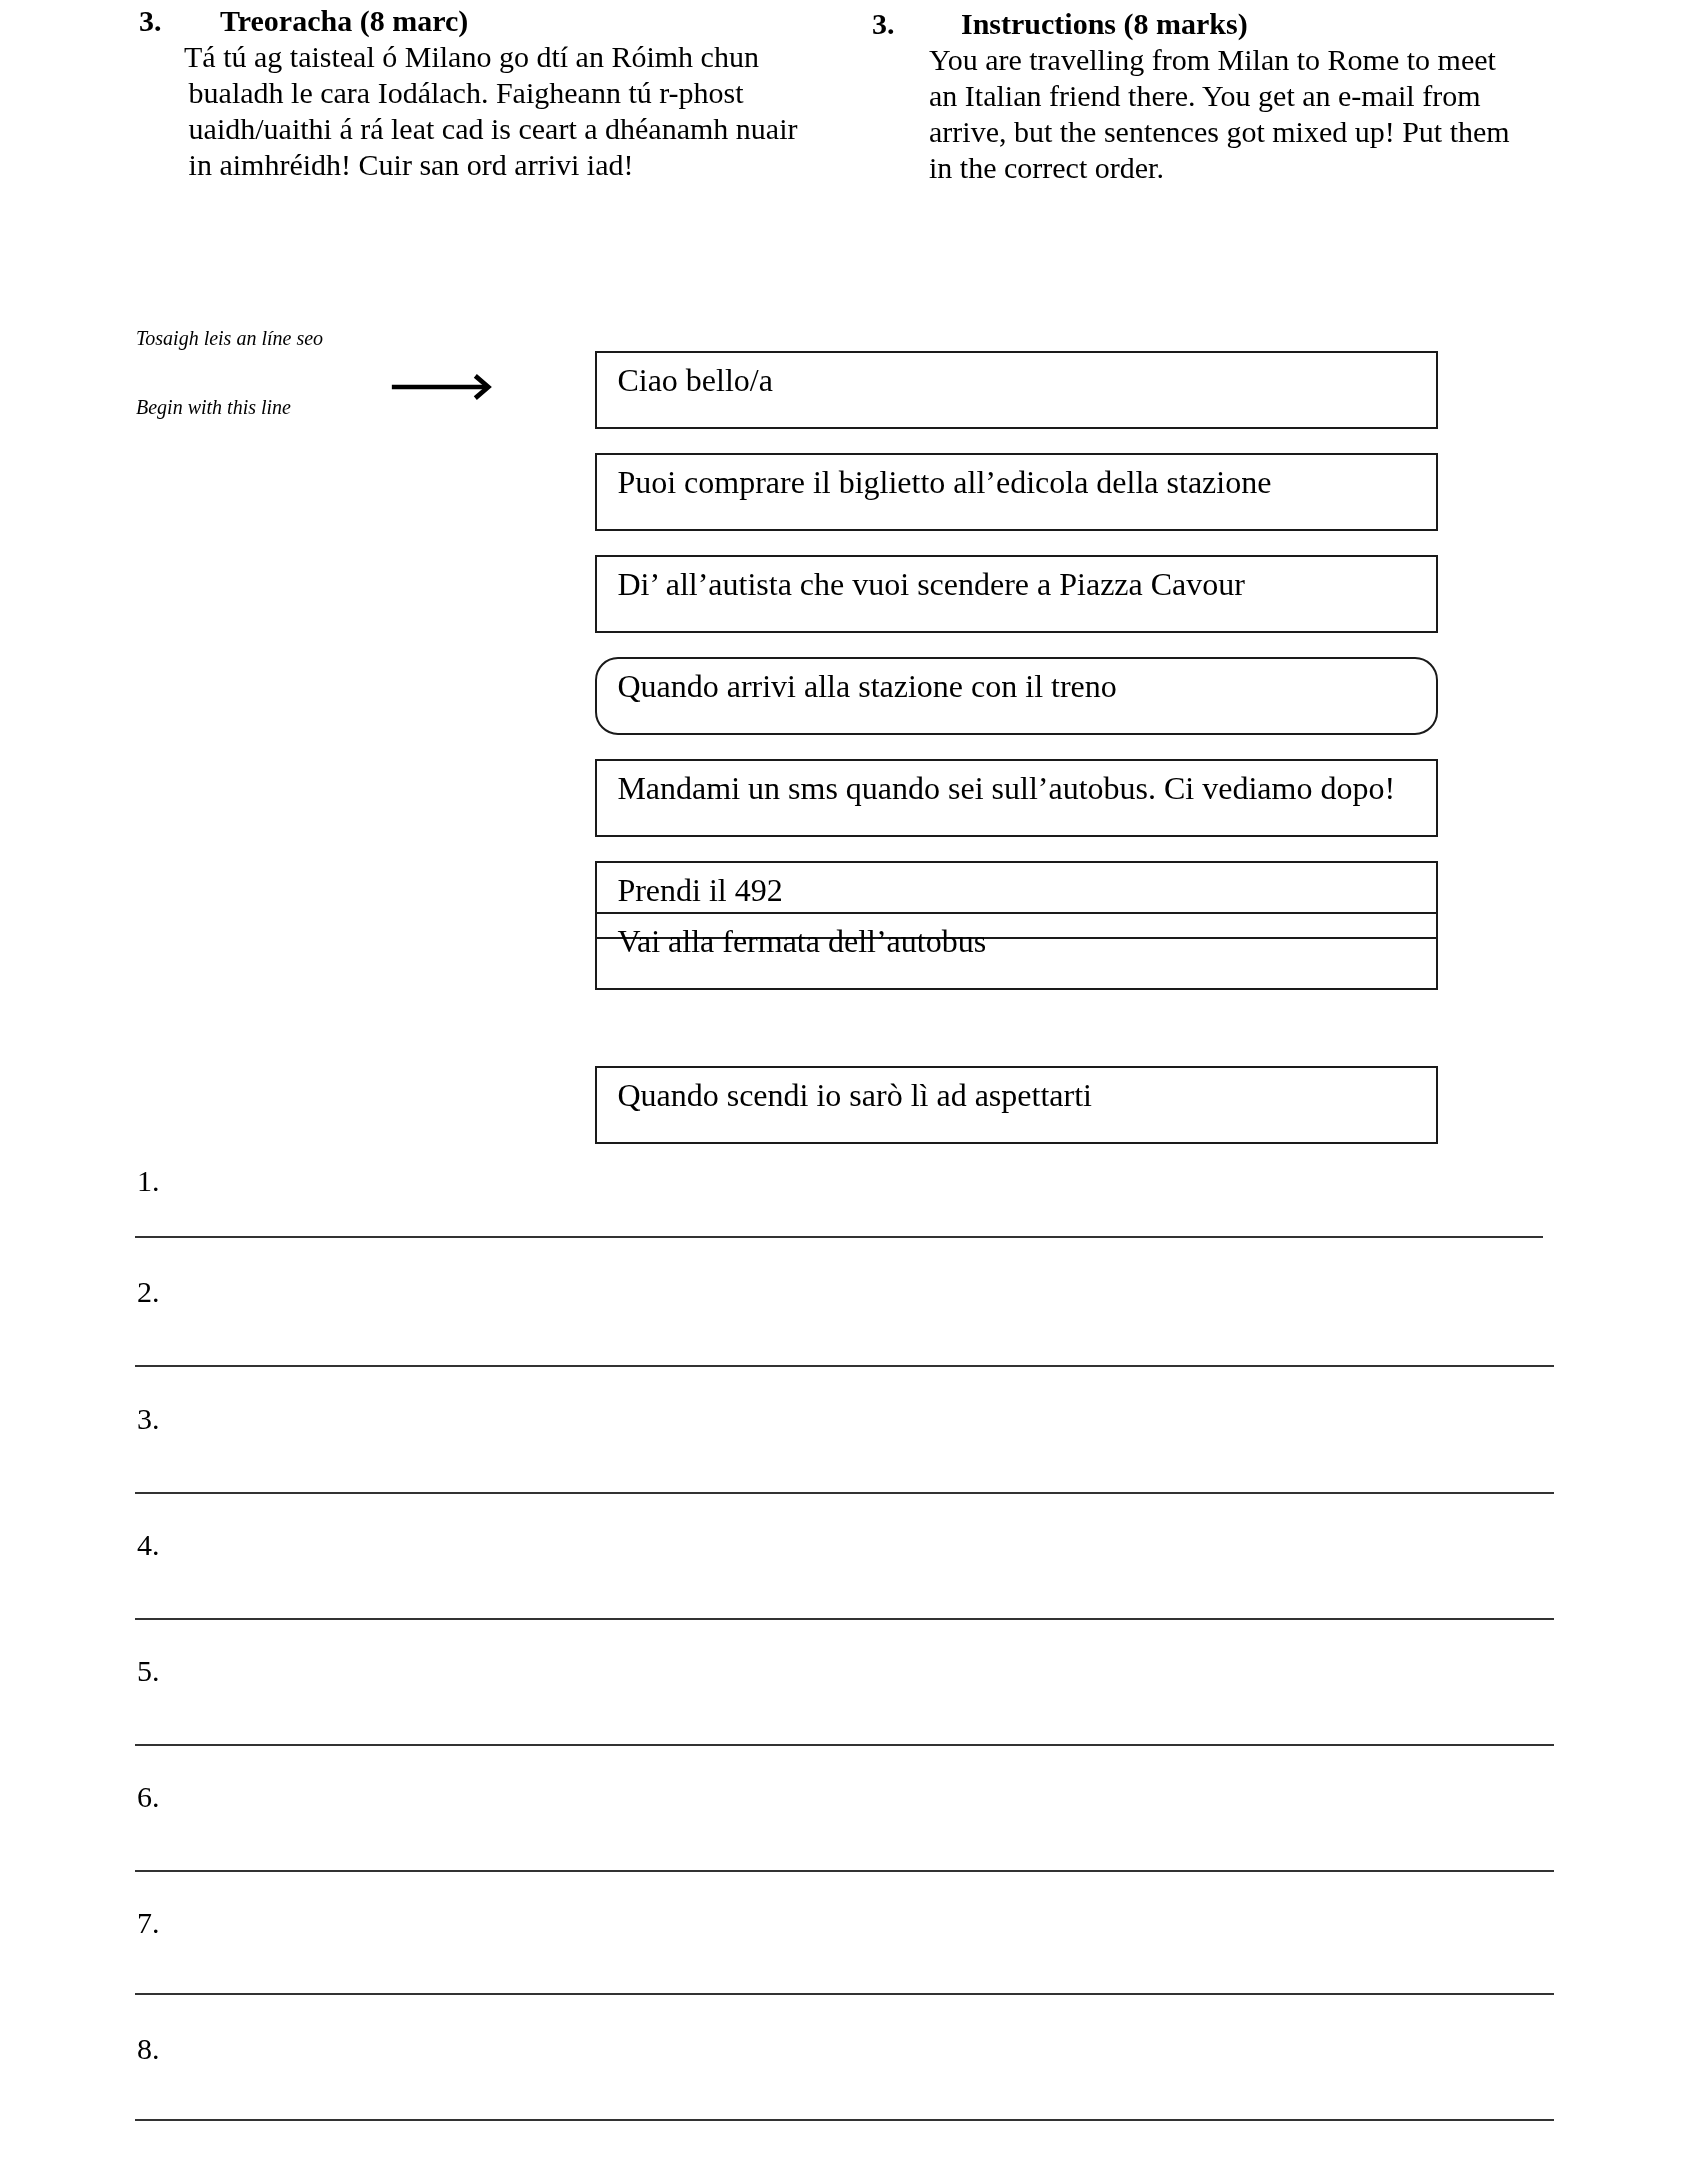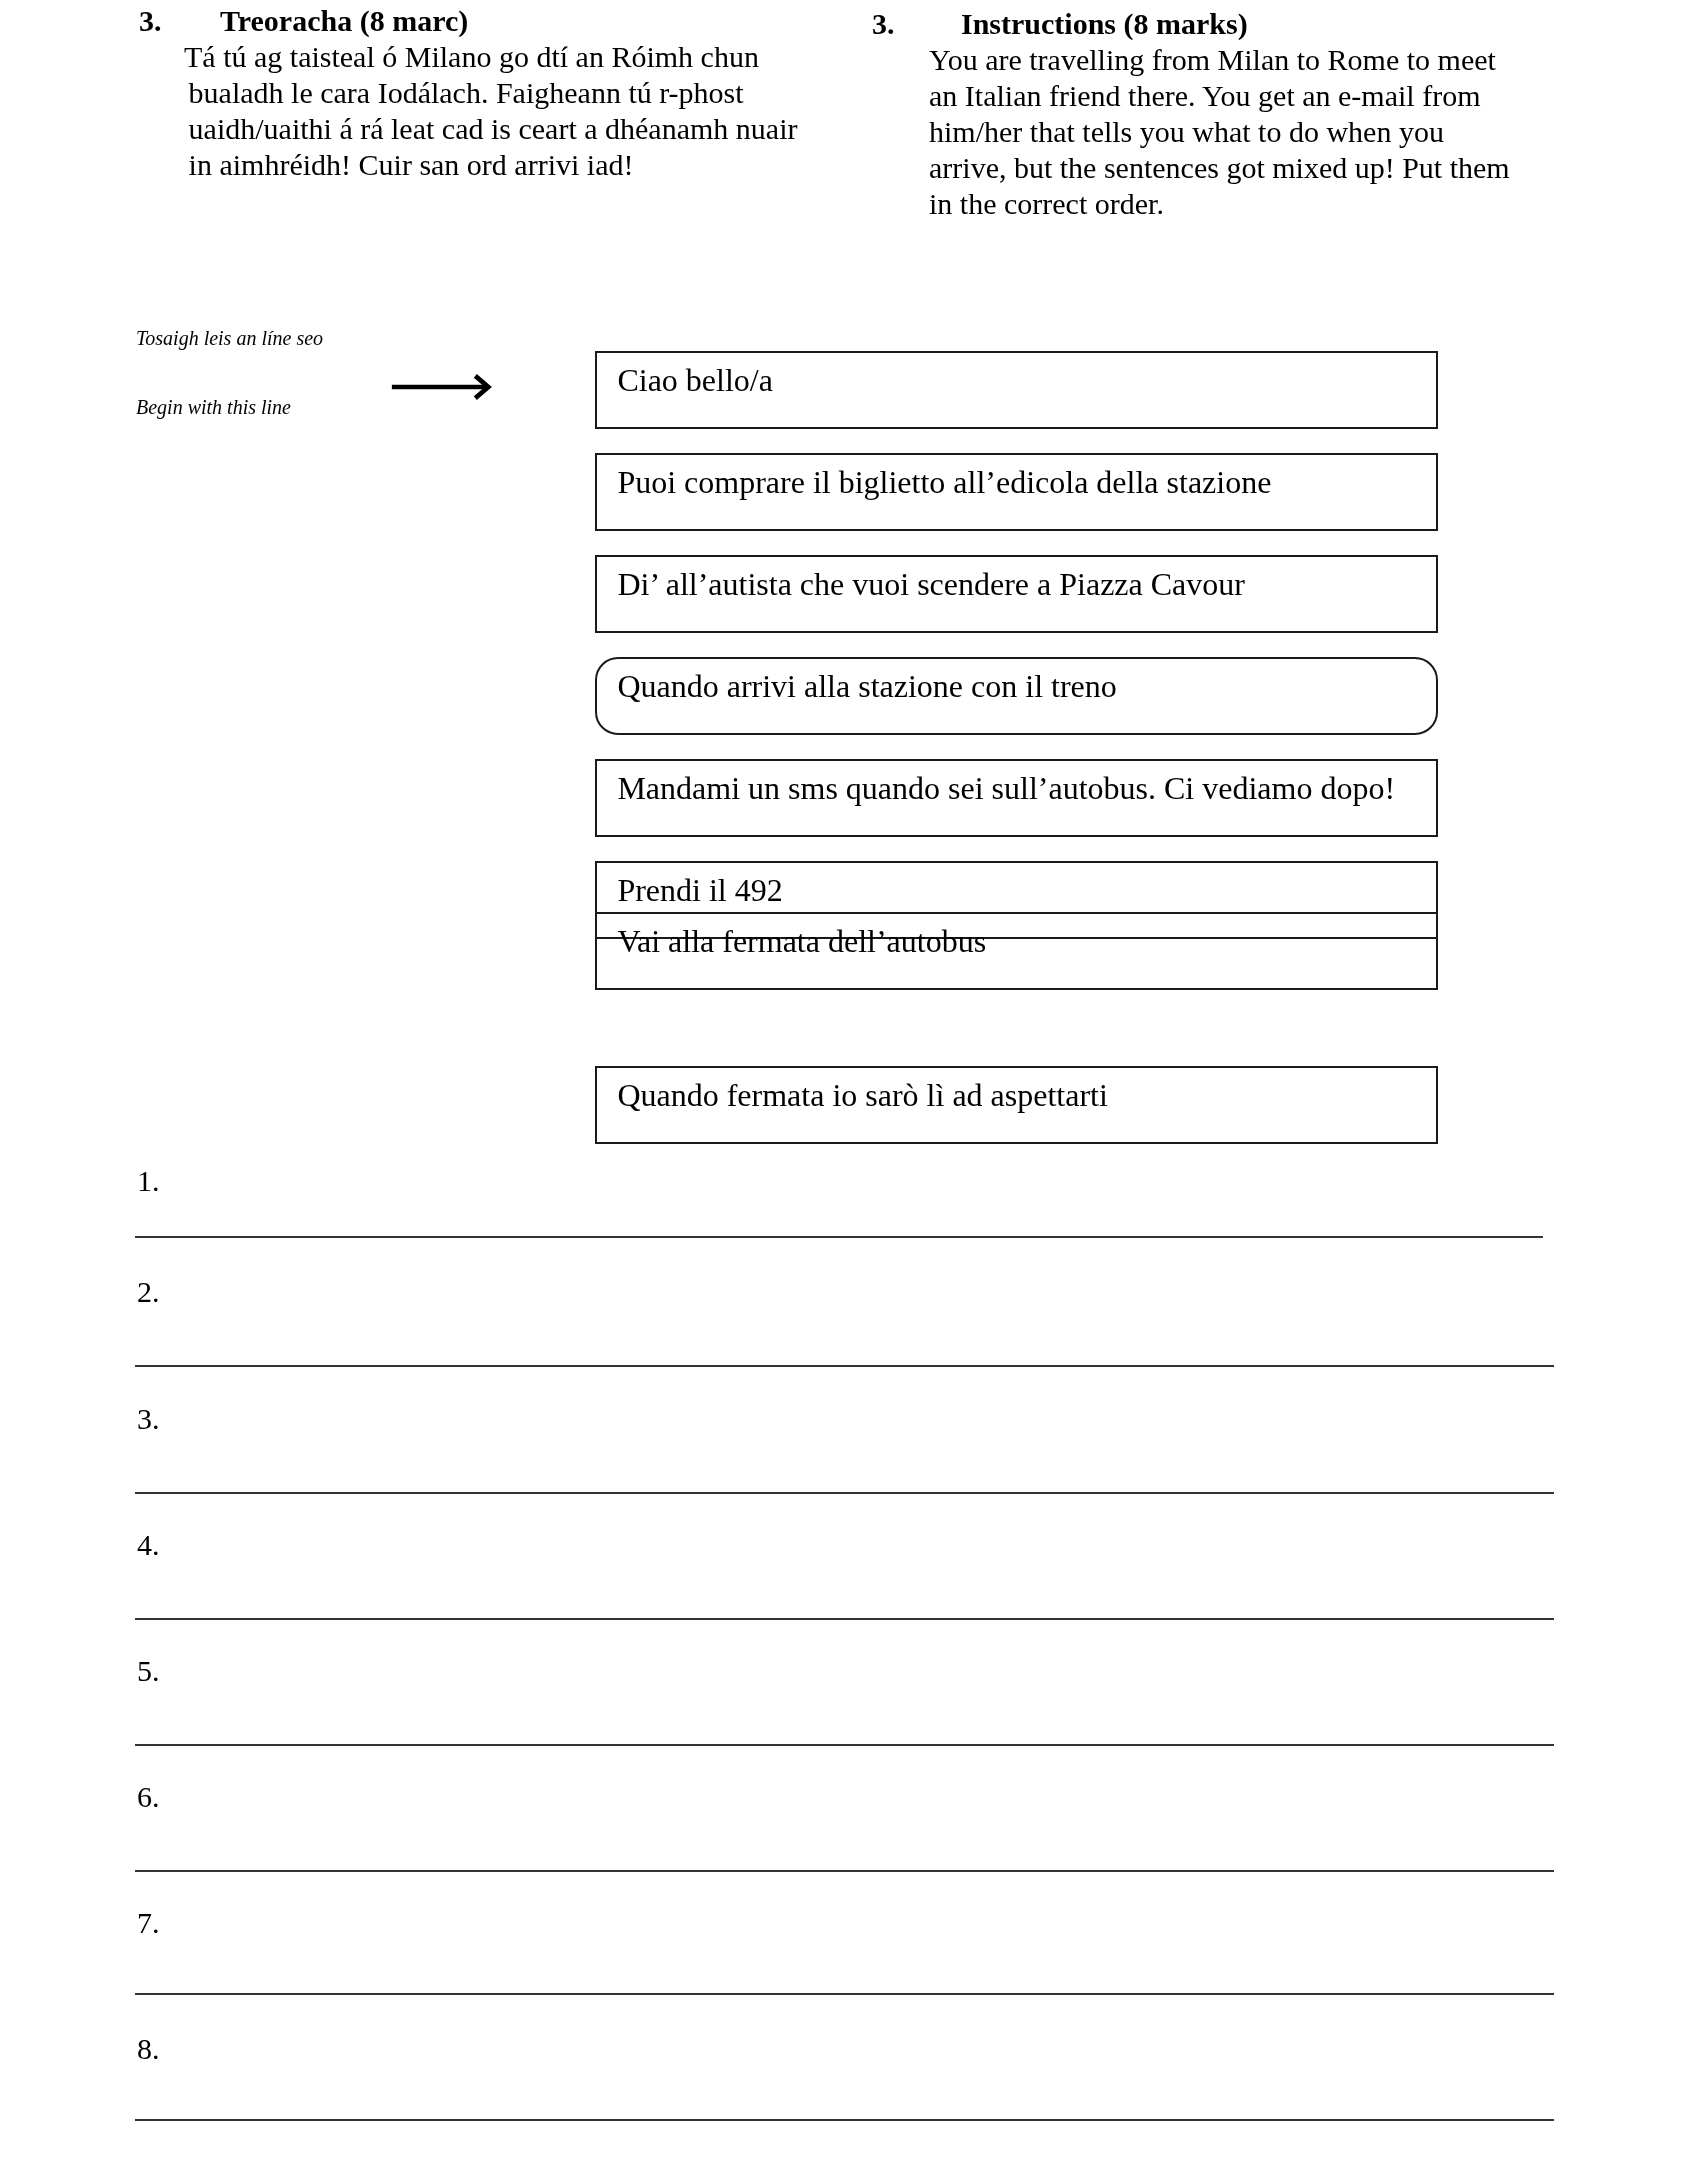--- a/index.html
+++ b/index.html
@@ -31,21 +31,20 @@
     <div style="padding-left:4.6px;">in aimhréidh! Cuir san ord arrivi iad!</div>
   </div>
 </div>
 
 <div class="abs hdr" style="left:872px; top:5.6px; width:705px; height:223px;">
   <span class="num">3.</span>
   <span class="title" style="left:57px;">Instructions (8 marks)</span>
   <div class="body" style="left:57px;">
     <div>You are travelling from Milan to Rome to meet</div>
     <div>an Italian friend there. You get an e-mail from</div>
-    <div>him/her that tells you what to do when you</div>
     <div>arrive, but the sentences got mixed up!  Put them</div>
     <div>in the correct order.</div>
   </div>
 </div>
 
 <div class="abs ital" style="left:136px; top:327px;">Tosaigh leis an líne seo</div>
 <div class="abs ital" style="left:136px; top:396px;">Begin with this line</div>
 <svg class="abs" style="left:390px; top:373px;" width="102" height="28" viewBox="0 0 110 30">
   <line x1="2" y1="15" x2="104" y2="15" stroke="#000" stroke-width="5"></line>
   <polyline points="92,3 106,15 92,27" fill="none" stroke="#000" stroke-width="5" stroke-linejoin="miter"></polyline>
@@ -66,21 +65,21 @@
 <div class="box" style="top:759px;">
     <span>Mandami un sms quando sei sull’autobus. Ci vediamo dopo!</span>
   </div>
 <div class="box" style="top:861px;">
     <span>Prendi il 492</span>
   </div>
 <div class="box" style="top:912px;">
     <span>Vai alla fermata dell’autobus</span>
   </div>
 <div class="box" style="top:1066px;">
-    <span>Quando fermata io sarò lì ad aspettarti</span>
+    <span>Quando scendi io sarò lì ad aspettarti</span>
   </div>
 
 <span class="ansnum" style="top:1164px;">1.</span>
 <div class="ansline" style="top:1236px; width:1408px;"></div>
 
 <span class="ansnum" style="top:1275px;">2.</span>
 <div class="ansline" style="top:1365px; width:1419px;"></div>
 
 <span class="ansnum" style="top:1402px;">3.</span>
 <div class="ansline" style="top:1492px; width:1419px;"></div>

